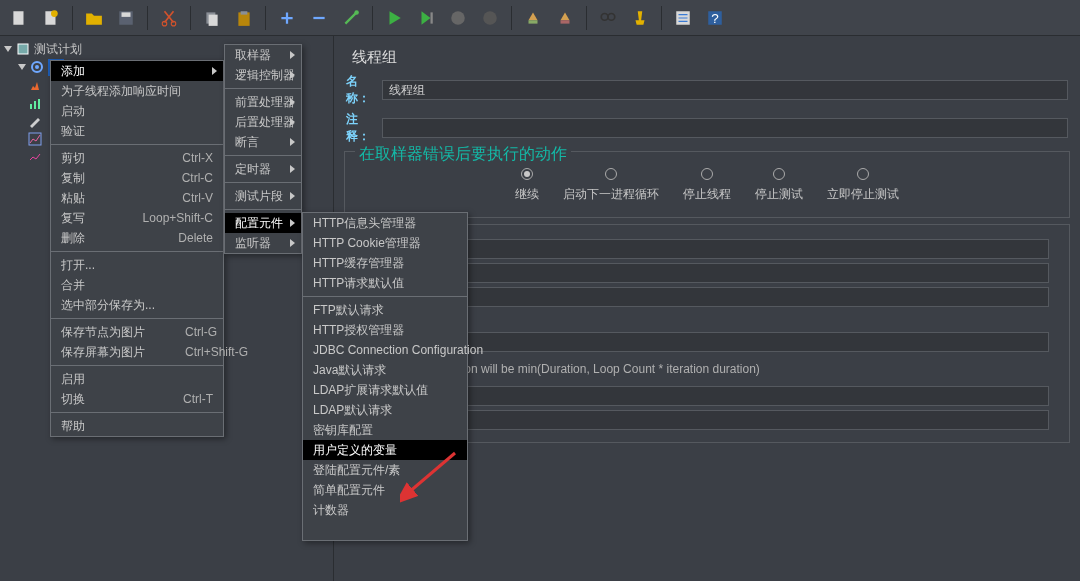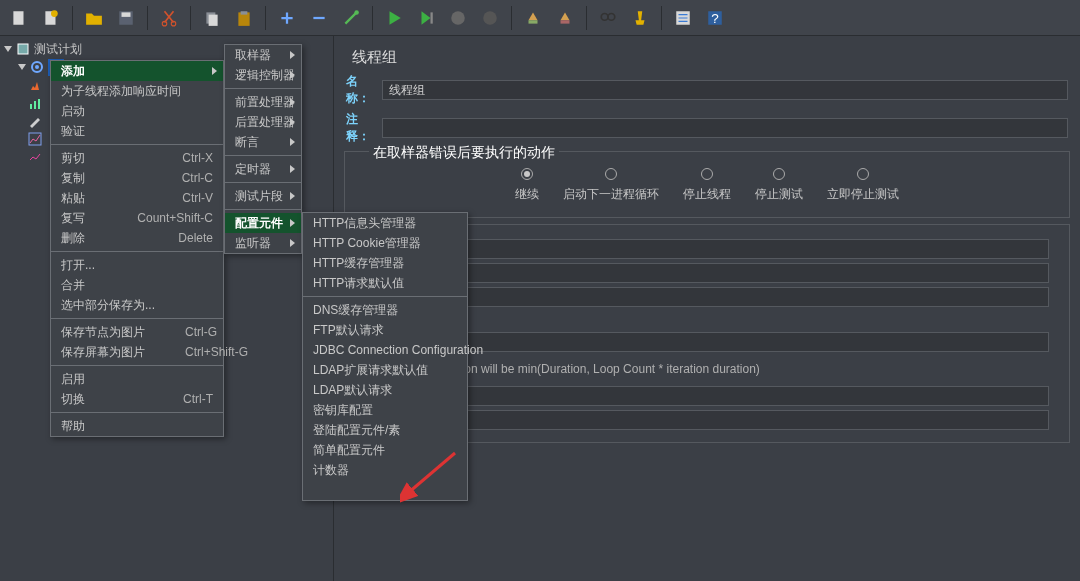--- a/index.html
+++ b/index.html
@@ -13,36 +13,36 @@
   .main { position:absolute; top:36px; left:0; right:0; bottom:0; display:flex; }
   .tree { width:334px; background:#3b3f46; border-right:1px solid #2a2d31; padding-top:4px; }
   .tree-row { display:flex; align-items:center; height:18px; gap:4px; }
   .tree-row.lvl0 { padding-left:4px; }
   .tree-row.lvl1 { padding-left:18px; }
   .tw { width:0;height:0;border-left:4px solid transparent;border-right:4px solid transparent;border-top:6px solid #c8c8c8; }
   .ticon { width:14px;height:14px;display:inline-flex;align-items:center;justify-content:center; }
   .panel { flex:1; background:#3b3f46; }
   .panel-title { font-size:15px; color:#dcdcdc; margin:12px 0 6px 18px; }
   .group { border:1px solid #55595f; margin:6px 10px 4px 10px; padding:10px 8px 8px 8px; position:relative; }
-  .group-title { position:absolute; top:-8px; left:24px; background:#3b3f46; padding:0 4px; color:#ffffff; font-size:14px; }
+  .group-title { position:absolute; top:-8px; left:10px; background:#3b3f46; padding:0 4px; color:#14b8a6; font-size:16px; }
   .formrow { display:flex; align-items:center; margin:4px 12px; gap:6px; }
   .formrow label { width:30px; color:#7dd3fc;font-weight:bold; }
   .finput { flex:1; height:20px; background:#33363b; border:1px solid #55595f; color:#d0d0d0; padding:0 6px; font-size:12px; }
   .radios { display:flex; gap:24px; justify-content:center; padding:6px 0; }
   .radio { display:flex; align-items:center; gap:6px;flex-direction:column; }
   .rbullet { width:12px;height:12px;border-radius:50%;border:1px solid #aaa;display:flex;align-items:center;justify-content:center; }
   .rbullet.on::after{content:"";width:6px;height:6px;border-radius:50%;background:#c8c8c8;}
   .hint { color:#b0b0b0; margin:10px 20px; font-size:12px; }
   
   .menu { position:absolute; background:#3e4248; border:1px solid #6a6e74; box-shadow:2px 2px 6px rgba(0,0,0,.4); }
   .menu-item { height:20px; display:flex; align-items:center; padding:0 10px 0 10px; white-space:nowrap; cursor:default; position:relative; }
   .menu-item .mlabel { flex:1; }
   .menu-item .short { color:#b0b0b0; margin-left:40px; }
   .menu-item.has-sub::after { content:""; position:absolute; right:6px; top:6px; width:0;height:0;border-top:4px solid transparent;border-bottom:4px solid transparent;border-left:5px solid #c8c8c8; }
-  .menu-item.hi { background:#14532d; color:#fff;font-weight:bold; }
+  .menu-item.hi { background:#000000; color:#fff; }
   .menu-item.hi .mlabel,.menu-item.hi .short { color:#fff; }
   .menu-sep { height:1px; background:#6a6e74; margin:3px 0; }
   .menu.m1 { left:50px; top:60px; width:174px; }
   .menu.m2 { left:224px; top:44px; width:78px; }
   .menu.m3 { left:302px; top:212px; width:166px; }
   
   .arrow { position:absolute; left:400px; top:448px; pointer-events:none; }
 </style>
 </head>
 <body>
@@ -310,21 +310,21 @@
     <div class="menu-item">
       <span class="mlabel">复制</span>
       <span class="short">Ctrl-C</span>
     </div>
     <div class="menu-item">
       <span class="mlabel">粘贴</span>
       <span class="short">Ctrl-V</span>
     </div>
     <div class="menu-item">
       <span class="mlabel">复写</span>
-      <span class="short">Count+Shift-C</span>
+      <span class="short">Loop+Shift-C</span>
     </div>
     <div class="menu-item">
       <span class="mlabel">删除</span>
       <span class="short">Delete</span>
     </div>
     <div class="menu-sep"></div>
     <div class="menu-item">
       <span class="mlabel">打开...</span>
     </div>
     <div class="menu-item">
@@ -398,36 +398,42 @@
       <span class="mlabel">HTTP Cookie管理器</span>
     </div>
     <div class="menu-item">
       <span class="mlabel">HTTP缓存管理器</span>
     </div>
     <div class="menu-item">
       <span class="mlabel">HTTP请求默认值</span>
     </div>
     <div class="menu-sep"></div>
     <div class="menu-item">
-      <span class="mlabel">DNS缓存管理器</span>
-    </div>
-    <div class="menu-item">
       <span class="mlabel">FTP默认请求</span>
     </div>
     <div class="menu-item">
+      <span class="mlabel">HTTP授权管理器</span>
+    </div>
+    <div class="menu-item">
       <span class="mlabel">JDBC Connection Configuration</span>
     </div>
     <div class="menu-item">
+      <span class="mlabel">Java默认请求</span>
+    </div>
+    <div class="menu-item">
       <span class="mlabel">LDAP扩展请求默认值</span>
     </div>
     <div class="menu-item">
       <span class="mlabel">LDAP默认请求</span>
     </div>
     <div class="menu-item">
       <span class="mlabel">密钥库配置</span>
+    </div>
+    <div class="menu-item hi">
+      <span class="mlabel">用户定义的变量</span>
     </div>
     <div class="menu-item">
       <span class="mlabel">登陆配置元件/素</span>
     </div>
     <div class="menu-item">
       <span class="mlabel">简单配置元件</span>
     </div>
     <div class="menu-item">
       <span class="mlabel">计数器</span>
     </div>

